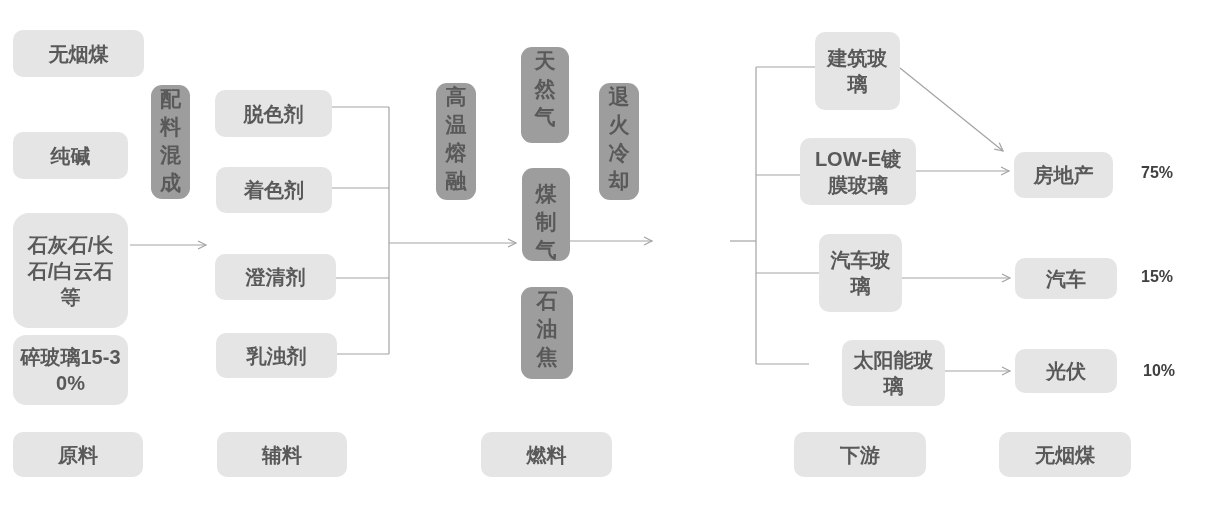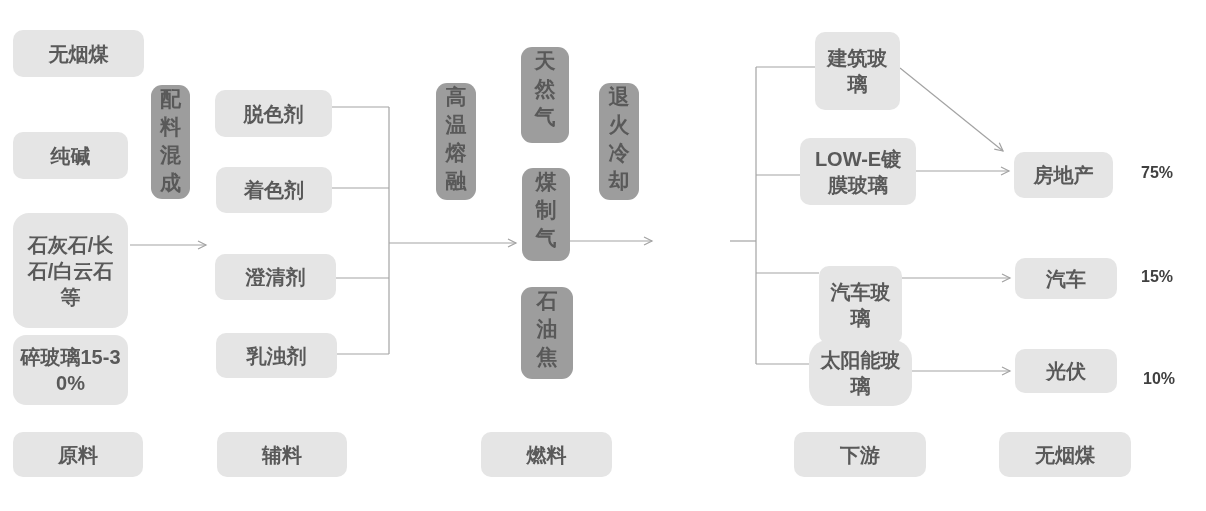--- a/index.html
+++ b/index.html
@@ -124,45 +124,45 @@
       <span>辅料</span>
     </div>
 
   <div class="vnode" style="left:436px;top:83px;width:40px;height:117px;">
       <span>高温熔融</span>
     </div>
 
   <div class="vnode" style="left:521px;top:47px;width:48px;height:96px;padding:0 13px;">
       <span>天然气</span>
     </div>
-  <div class="vnode" style="left:522px;top:168px;width:48px;height:93px;padding:0 13px;">
+  <div class="vnode" style="left:522px;top:168px;width:48px;height:93px;padding:12px 13px;">
       <span>煤制气</span>
     </div>
   <div class="vnode" style="left:521px;top:287px;width:52px;height:92px;padding:0 15px;">
       <span>石油焦</span>
     </div>
   <div class="node" style="left:481px;top:432px;width:131px;height:45px;">
       <span>燃料</span>
     </div>
 
   <div class="vnode" style="left:599px;top:83px;width:40px;height:117px;">
       <span>退火冷却</span>
     </div>
 
 
   <div class="node" style="left:800px;top:138px;width:116px;height:67px;padding:0 6px;">
       <span>LOW-E镀膜玻璃</span>
     </div>
   <div class="node" style="left:815px;top:32px;width:85px;height:78px;padding:0 8px;">
       <span>建筑玻璃</span>
     </div>
-  <div class="node" style="left:819px;top:234px;width:83px;height:78px;padding:0 8px;margin-top:32px;">
+  <div class="node" style="left:819px;top:234px;width:83px;height:78px;padding:0 8px;">
       <span>汽车玻璃</span>
     </div>
-  <div class="node" style="left:809px;top:340px;width:103px;height:66px;padding:0 8px;border-radius:19px;">
+  <div class="node" style="left:842px;top:340px;width:103px;height:66px;padding:0 8px;">
       <span>太阳能玻璃</span>
     </div>
   <div class="node" style="left:794px;top:432px;width:132px;height:45px;">
       <span>下游</span>
     </div>
 
   <div class="node" style="left:1014px;top:152px;width:99px;height:46px;justify-content:center;">
       <span>房地产</span>
     </div>
   <div class="node" style="left:1015px;top:258px;width:102px;height:41px;">
@@ -170,15 +170,15 @@
     </div>
   <div class="node" style="left:1015px;top:349px;width:102px;height:44px;justify-content:flex-end;">
       <span>光伏</span>
     </div>
   <div class="node" style="left:999px;top:432px;width:132px;height:45px;">
       <span>无烟煤</span>
     </div>
 
   <div class="pct" style="left:1141px;top:160px;">75%</div>
   <div class="pct" style="left:1141px;top:264px;">15%</div>
-  <div class="pct" style="left:1143px;top:358px;margin-top:8px;">10%</div>
+  <div class="pct" style="left:1143px;top:358px;">10%</div>
 
 </div>
 
 </body></html>

